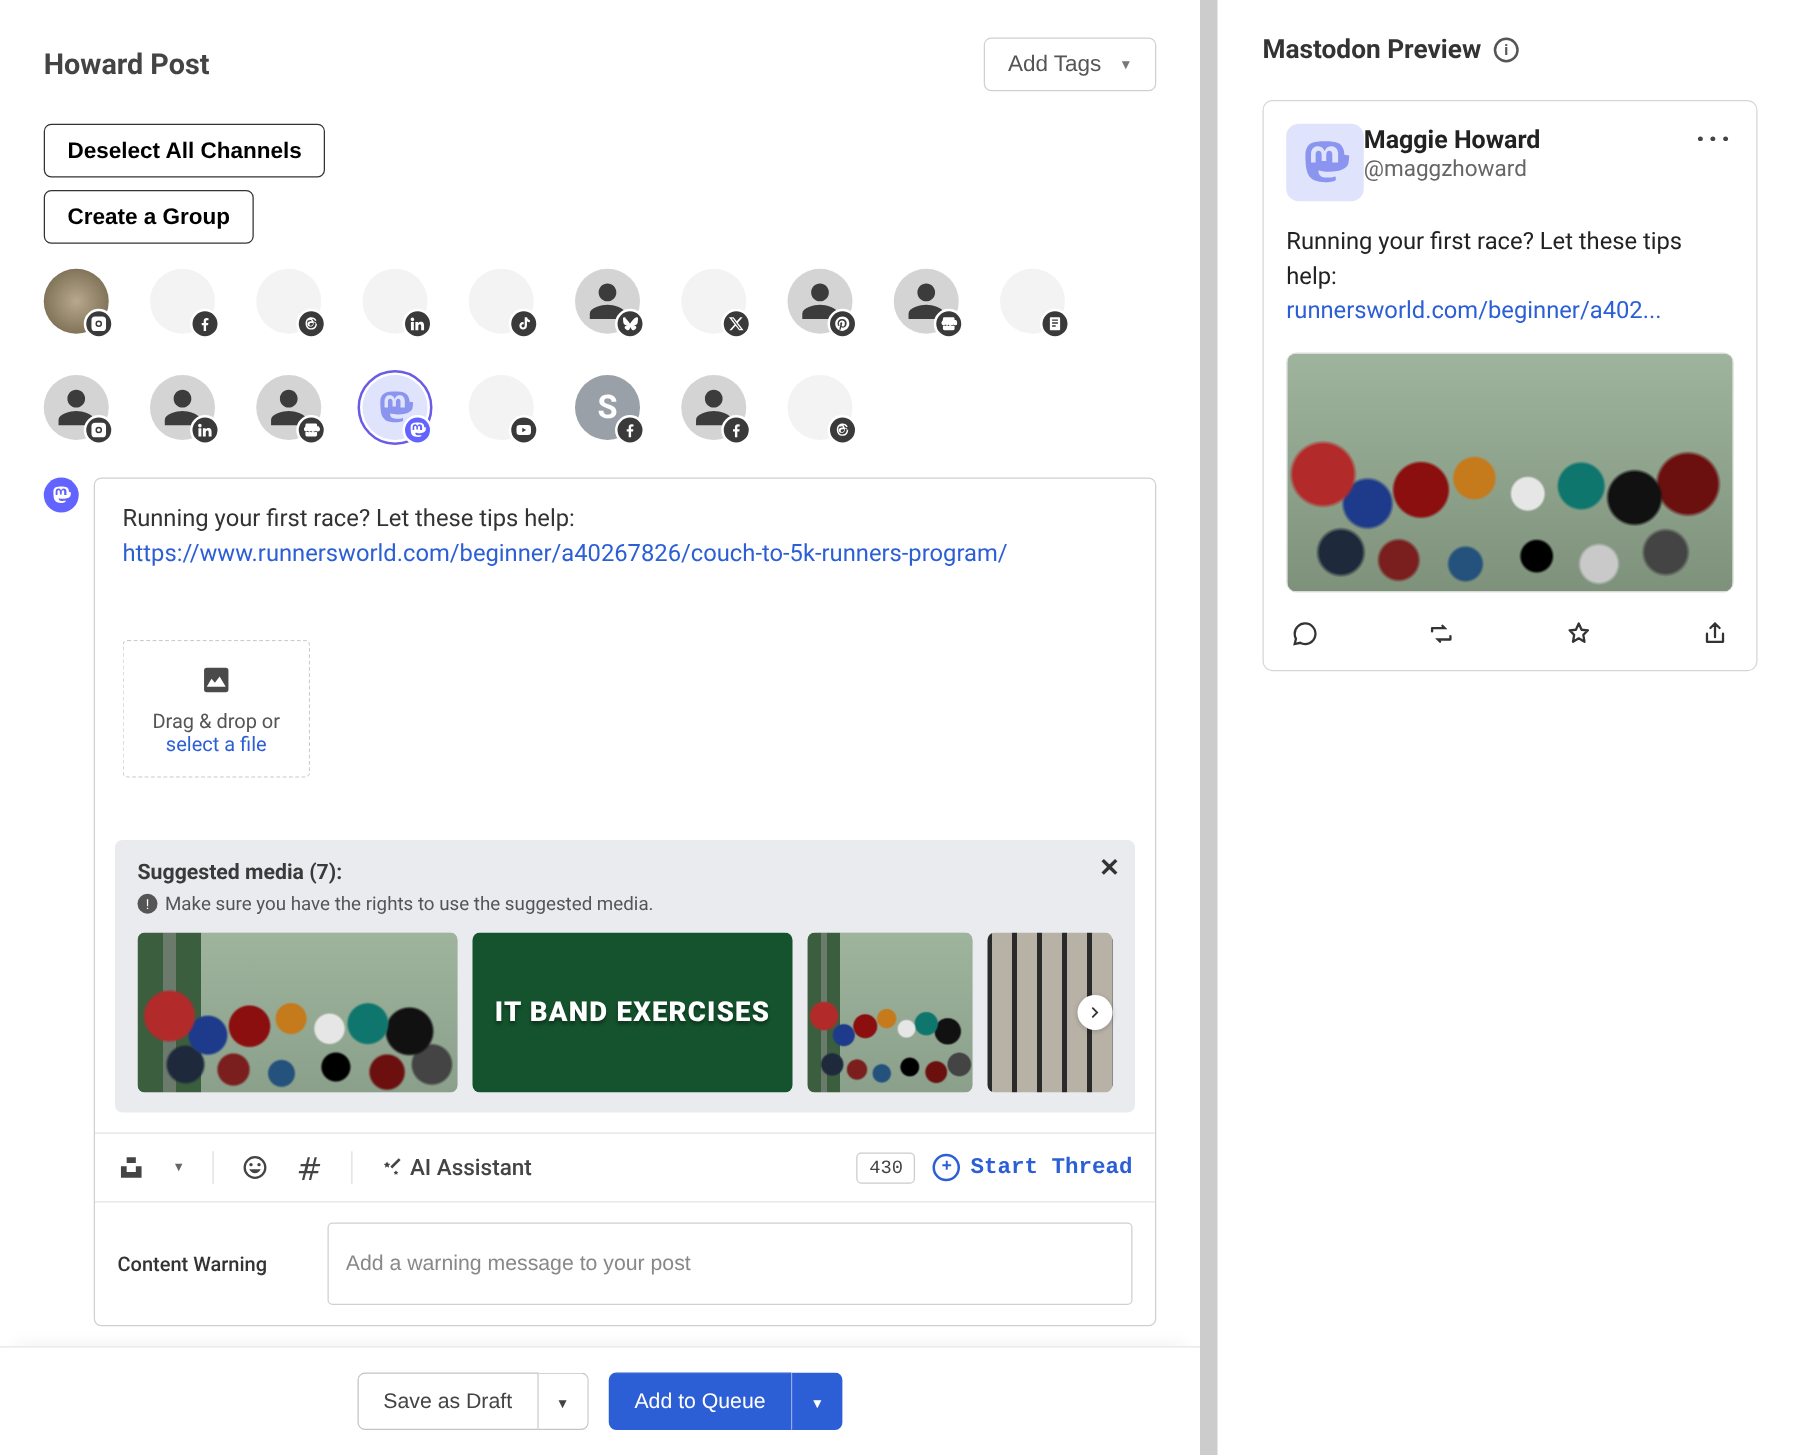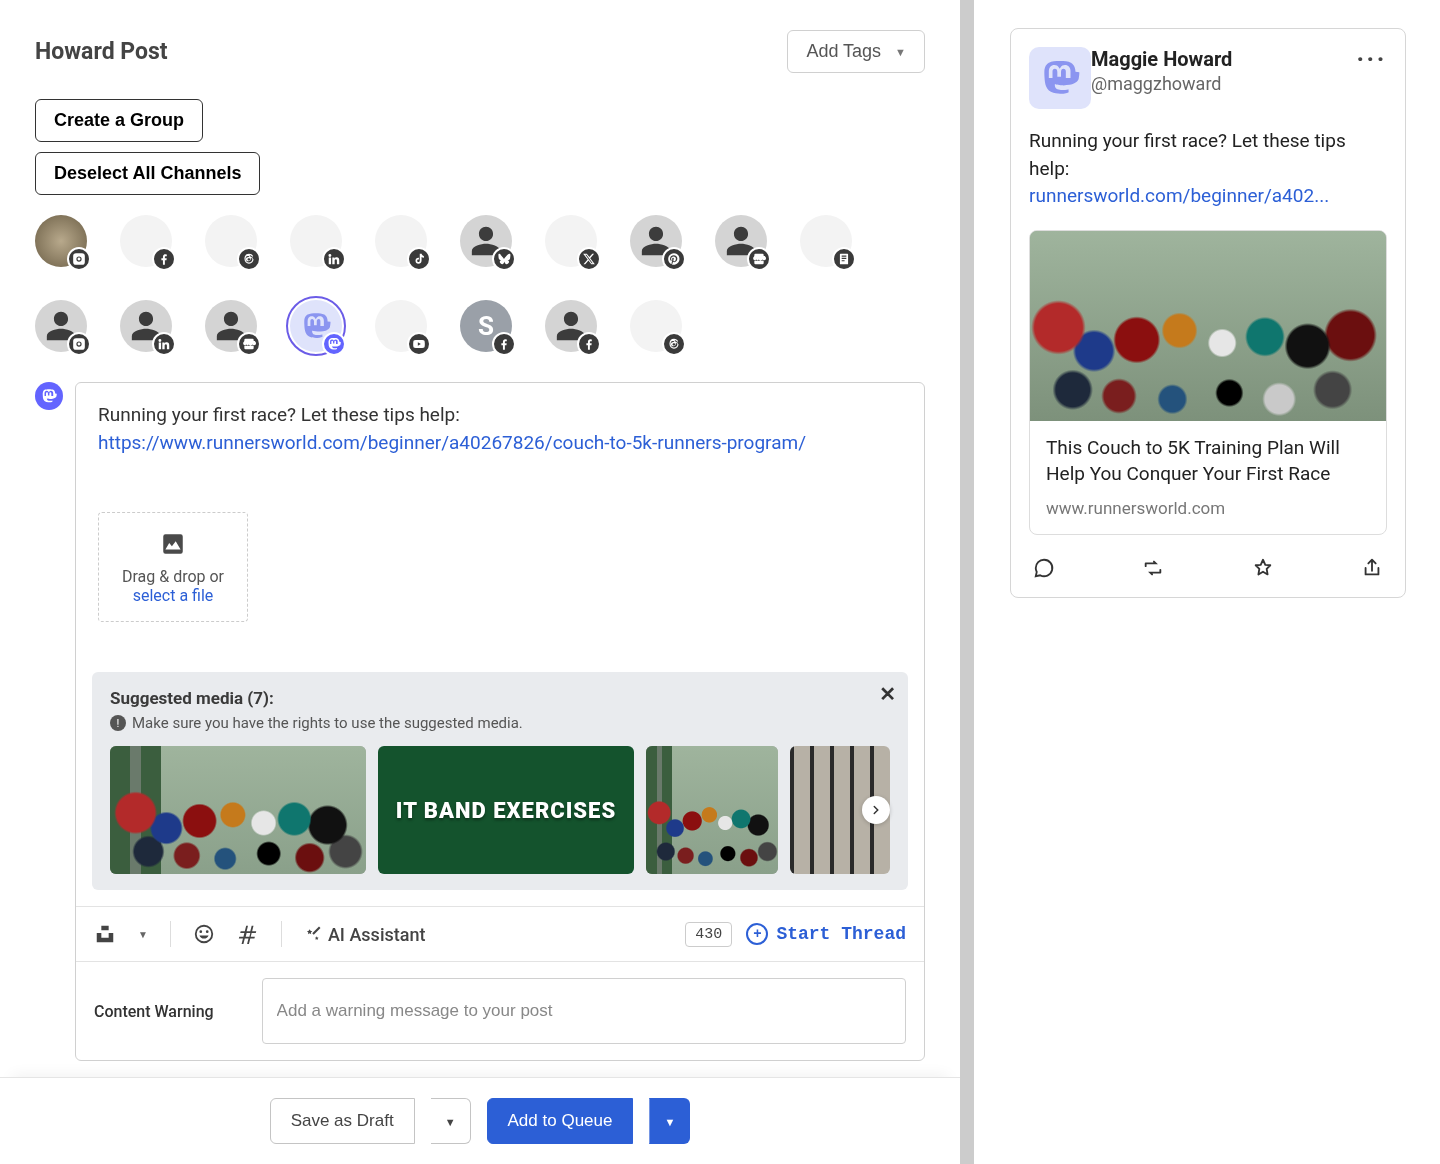--- a/index.html
+++ b/index.html
@@ -79,21 +79,21 @@
   .count-badge { border:1px solid #ccc; border-radius:4px; padding:3px 9px; font-size:15px; color:#444;}
   .start-thread { display:flex; align-items:center; gap:8px; color:#2c5fd6; font-size:18px; font-weight:700; cursor:pointer;}
   .start-thread .plus { width:22px; height:22px; border-radius:50%; border:2px solid #2c5fd6; display:flex; align-items:center; justify-content:center; font-weight:900; font-size:14px;}
 
   .cw-row { border-top:1px solid #e3e3e3; padding:16px 18px; display:flex; align-items:center; gap:48px; }
   .cw-label { font-size:16px; color:#333; font-weight:500; }
   .cw-input { flex:1; border:1px solid #d0d0d0; border-radius:4px; padding:22px 14px; font-size:17px; color:#555;}
   .cw-input::placeholder { color:#888;}
 
   .footer-bar { position:absolute; left:0; right:0; bottom:0; border-top:1px solid #e5e5e5; padding:20px 0; background:#fff; display:flex; justify-content:center; gap:16px; box-shadow: 0 -14px 14px -12px rgba(0,0,0,.06);}
-  .btn-group { display:flex;gap:16px; }
+  .btn-group { display:flex; }
   .btn-group > * { border:1px solid #c4c4c4; padding:12px 20px; font-size:17px; cursor:pointer; background:#fff; color:#444;}
   .btn-group > :first-child { border-radius:6px 0 0 6px;}
   .btn-group > :last-child { border-radius:0 6px 6px 0; border-left:0; padding:12px 14px;}
   .btn-group.primary > * { background:#2c5fd6; border-color:#2c5fd6; color:#fff; }
   .btn-group.primary > :last-child { border-left:1px solid rgba(255,255,255,.35);}
 
   
   .pv-header { display:flex; align-items:center; gap:10px; font-size:21px; font-weight:700; color:#333; margin-bottom: 28px;}
   .pv-header .info { width:20px; height:20px; border-radius:50%; border:2px solid #555; display:flex; align-items:center; justify-content:center; font-size:12px; color:#555; cursor:pointer;}
   .pv-card { border:1px solid #d6d6d6; border-radius:8px; padding:18px;}
@@ -209,22 +209,22 @@
     <div class="main-scroll">
       <div class="cp-header">
         <div class="cp-title">Howard Post</div>
         <button class="add-tags">
           <span>Add Tags</span>
           <span class="caret">▼</span>
         </button>
       </div>
 
       <div class="btn-row">
+        <button class="btn-secondary">Deselect All Channels</button>
         <button class="btn-secondary">Create a Group</button>
-        <button class="btn-secondary">Deselect All Channels</button>
       </div>
 
       <div class="channels" id="channels">
           <div class="channel">
             <div class="avatar" style="background:radial-gradient(circle,#b8a98c,#6b5e45)"></div>
             <div class="badge">
               <svg>
                 <use href="#i-instagram"></use>
               </svg>
             </div>
@@ -499,20 +499,24 @@
       <div class="btn-group primary">
         <button>Add to Queue</button>
         <button><span style="font-size:11px">▼</span></button>
       </div>
     </div>
   </div>
 
   <div class="divider-col"></div>
 
   <div class="preview-col">
+    <div class="pv-header">
+      <span>Mastodon Preview</span>
+      <span class="info">i</span>
+    </div>
     <div class="pv-card">
       <div class="pv-top">
         <div class="pv-avatar">
             <svg>
               <use href="#i-mastodon"></use>
             </svg>
           </div>
         <div>
           <div class="pv-name">Maggie Howard</div>
           <div class="pv-handle">@maggzhoward</div>
@@ -522,24 +526,20 @@
       <div class="pv-text">
         <span>Running your first race? Let these tips help:</span>
         <br>
         <a>runnersworld.com/beginner/a402...</a>
       </div>
       <div class="link-card">
         <div class="link-img">
             <div class="bg"></div>
             <div class="crowd"></div>
           </div>
-        <div class="link-meta">
-          <div class="link-title">This Couch to 5K Training Plan Will Help You Conquer Your First Race</div>
-          <div class="link-domain">www.runnersworld.com</div>
-        </div>
       </div>
       <div class="pv-actions">
         <div class="act">
             <svg style="stroke:#222">
               <use href="#i-reply"></use>
             </svg>
           </div>
         <div class="act">
             <svg style="stroke:#222">
               <use href="#i-boost"></use>

